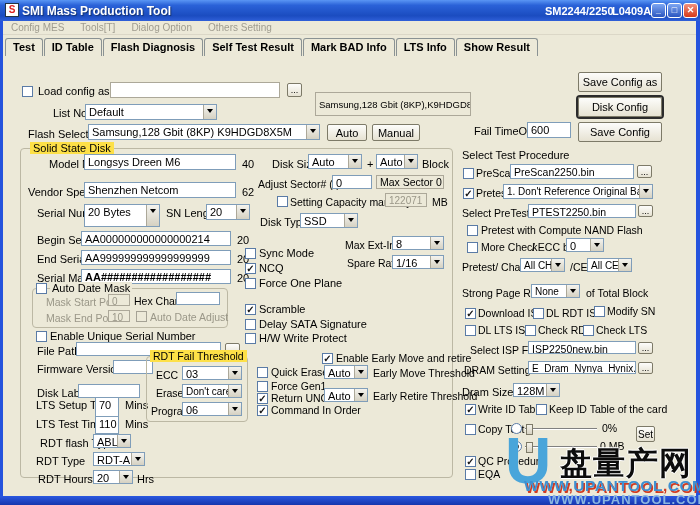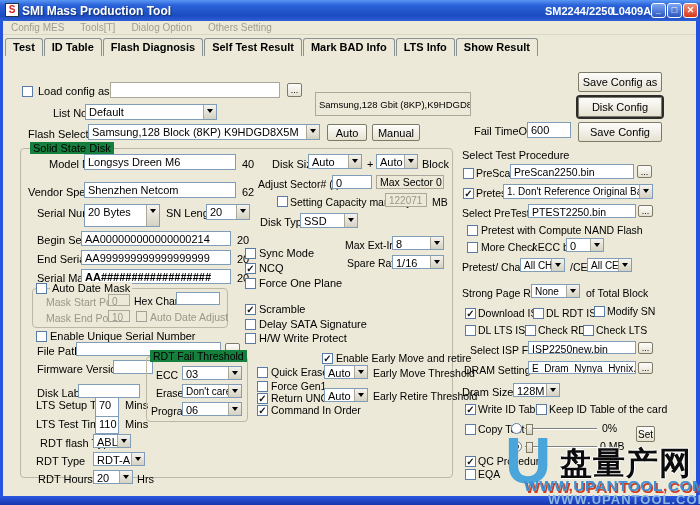--- a/index.html
+++ b/index.html
@@ -24,21 +24,21 @@
 
 .lbl{position:absolute;font-size:11px;white-space:nowrap;color:#000}
 .lbl.s{font-size:10.5px}
 .lbl.dis{color:#9a9788}
 .fld{position:absolute;background:#fff;border:1px solid #7f9db9;font-size:11px;padding:1px 3px;white-space:nowrap;overflow:hidden;height:15px}
 .fld.dis{background:#ece9d8;color:#9a9788;border-color:#aca899}
 .combo{padding-right:15px}
 .arr{position:absolute;right:0;top:0;bottom:0;width:13px;background:linear-gradient(#f4f3ee,#d5d1c2);border-left:1px solid #aca899;display:flex;align-items:flex-start;justify-content:center}
 .arr::after{content:"";border:3px solid transparent;border-top:4px solid #000;margin-top:4px}
 .grp{position:absolute;border:1px solid #bcb8a4;border-radius:4px}
-.leg{position:absolute;font-size:11px;background:#15803d;padding:0 3px;white-space:nowrap}
+.leg{position:absolute;font-size:11px;background:#fde047;padding:0 3px;white-space:nowrap}
 .chk{position:absolute;width:11px;height:11px;background:#fff;border:1px solid #5a7ba6;font-size:10px;line-height:9px;text-align:center;font-weight:bold;color:#111}
 .chk.on::after{content:"✓"}
 .chk.dis{background:#ece9d8;border-color:#a5a295}
 .rad{position:absolute;width:11px;height:11px;background:#fff;border:1px solid #5a7ba6;border-radius:50%}
 .rad.on::after{content:"";position:absolute;left:2px;top:2px;width:5px;height:5px;background:#444;border-radius:50%}
 .btn{position:absolute;background:linear-gradient(#fdfdfb,#e6e2d2);border:1px solid #7d7a68;border-radius:2px;font-size:11px;display:flex;align-items:center;justify-content:center;color:#000;white-space:nowrap}
 .btn.def{box-shadow:0 0 0 2px #2b2b2b}
 .btn.mini{font-size:9px}
 .infobox{position:absolute;border:1px solid #aca899;background:#ece9d8;font-size:9.5px;display:flex;align-items:center;padding:0 3px;white-space:nowrap;overflow:hidden}
 .track{position:absolute;height:2px;border-top:1px solid #808080;border-bottom:1px solid #fff}
@@ -92,21 +92,21 @@
   <span class="lbl" style="left:38px;top:85px">Load config as</span>
   <div class="fld" style="left:110px;top:82px;width:170px;height:16px;border-color:#aca899"></div>
   <div class="btn mini" style="left:287px;top:83px;width:15px;height:14px">...</div>
   <span class="lbl" style="left:53px;top:107px">List No.</span>
   <div class="fld combo" style="left:85px;top:104px;width:132px;height:16px"><span>Default</span><span class="arr"></span></div>
   <div class="infobox" style="left:315px;top:92px;width:156px;height:24px">Samsung,128 Gbit (8KP),K9HDGD8X5M</div>
   <div class="btn" style="left:578px;top:72px;width:84px;height:20px">Save Config as</div>
   <div class="btn def" style="left:578px;top:97px;width:84px;height:20px">Disk Config</div>
   <div class="btn" style="left:578px;top:122px;width:84px;height:20px">Save Config</div>
   <span class="lbl" style="left:28px;top:128px">Flash Select</span>
-  <div class="fld combo" style="left:88px;top:124px;width:232px;height:16px"><span>Samsung,128 Block (8KP) K9HDGD8X5M</span><span class="arr"></span></div>
+  <div class="fld combo" style="left:88px;top:124px;width:232px;height:16px"><span>Samsung,128 Gbit (8KP) K9HDGD8X5M</span><span class="arr"></span></div>
   <div class="btn" style="left:327px;top:124px;width:40px;height:17px">Auto</div>
   <div class="btn" style="left:372px;top:124px;width:48px;height:17px">Manual</div>
   <span class="lbl" style="left:474px;top:125px">Fail TimeOut</span>
   <div class="fld" style="left:527px;top:122px;width:44px;height:16px">600</div>
 
   <div class="grp" style="left:20px;top:148px;width:433px;height:330px"></div>
   <span class="leg" style="left:30px;top:142px">Solid State Disk</span>
 
   <span class="lbl" style="left:49px;top:158px">Model Name</span>
   <div class="fld" style="left:84px;top:154px;width:152px;height:16px">Longsys Dreen M6</div>

